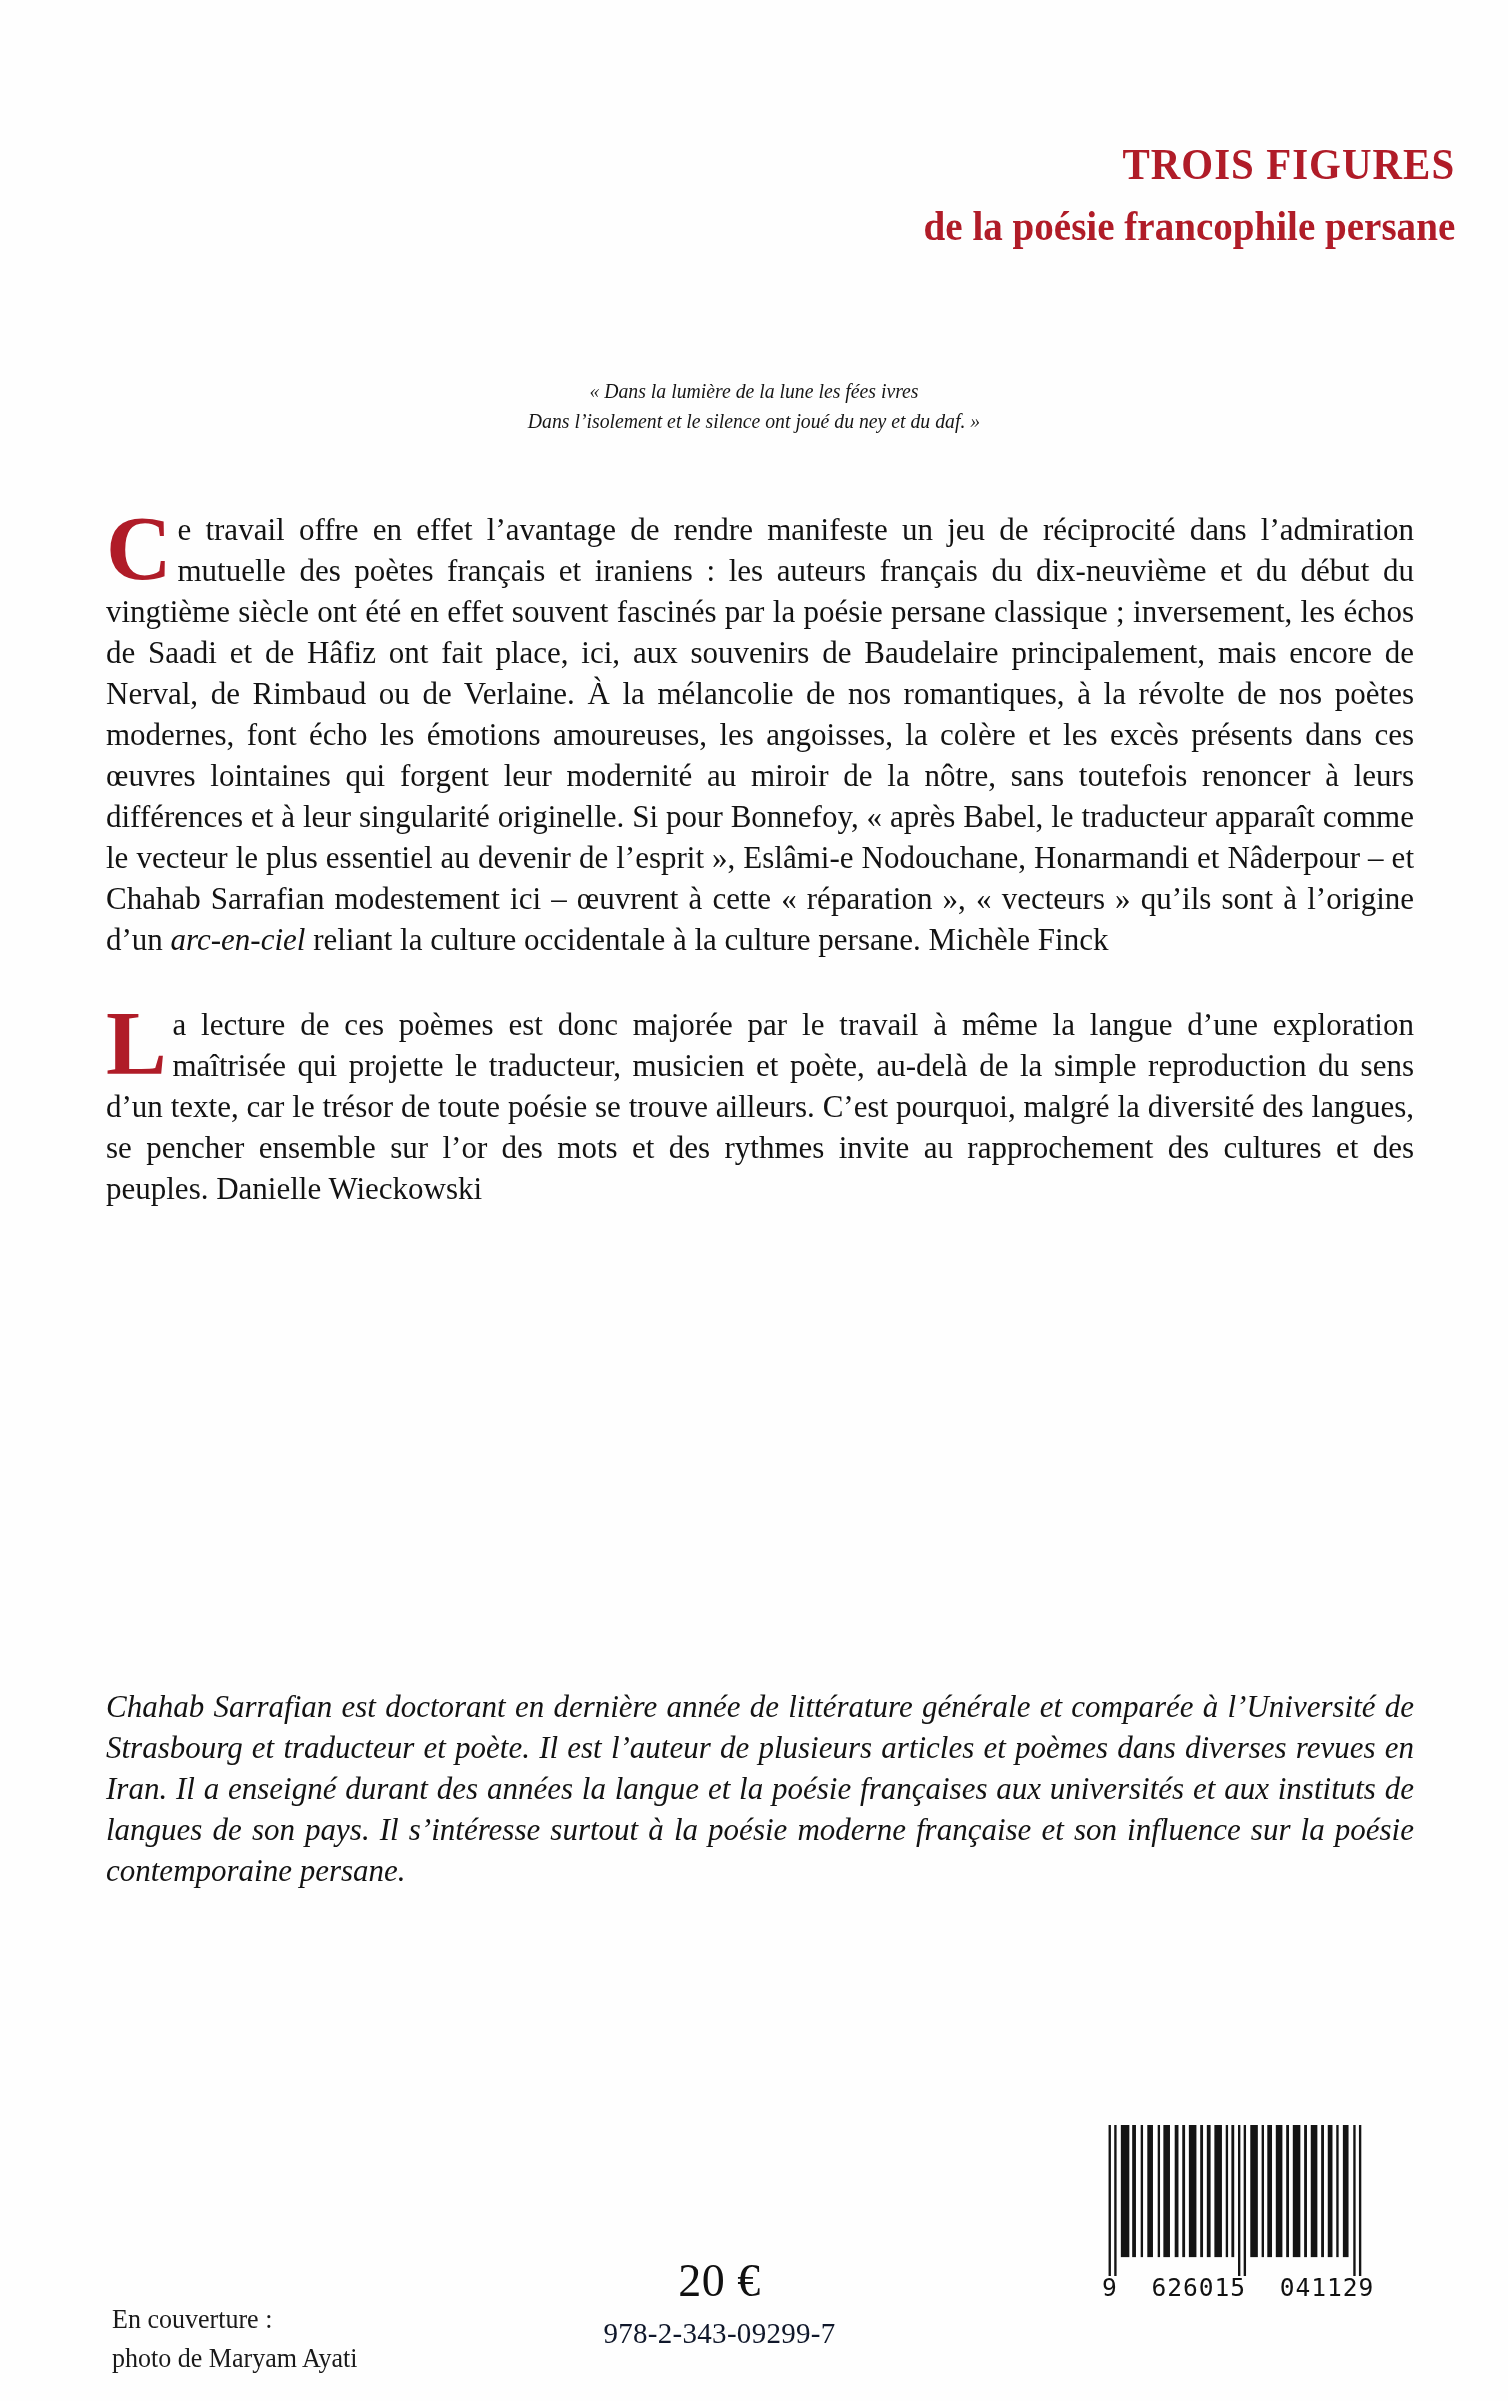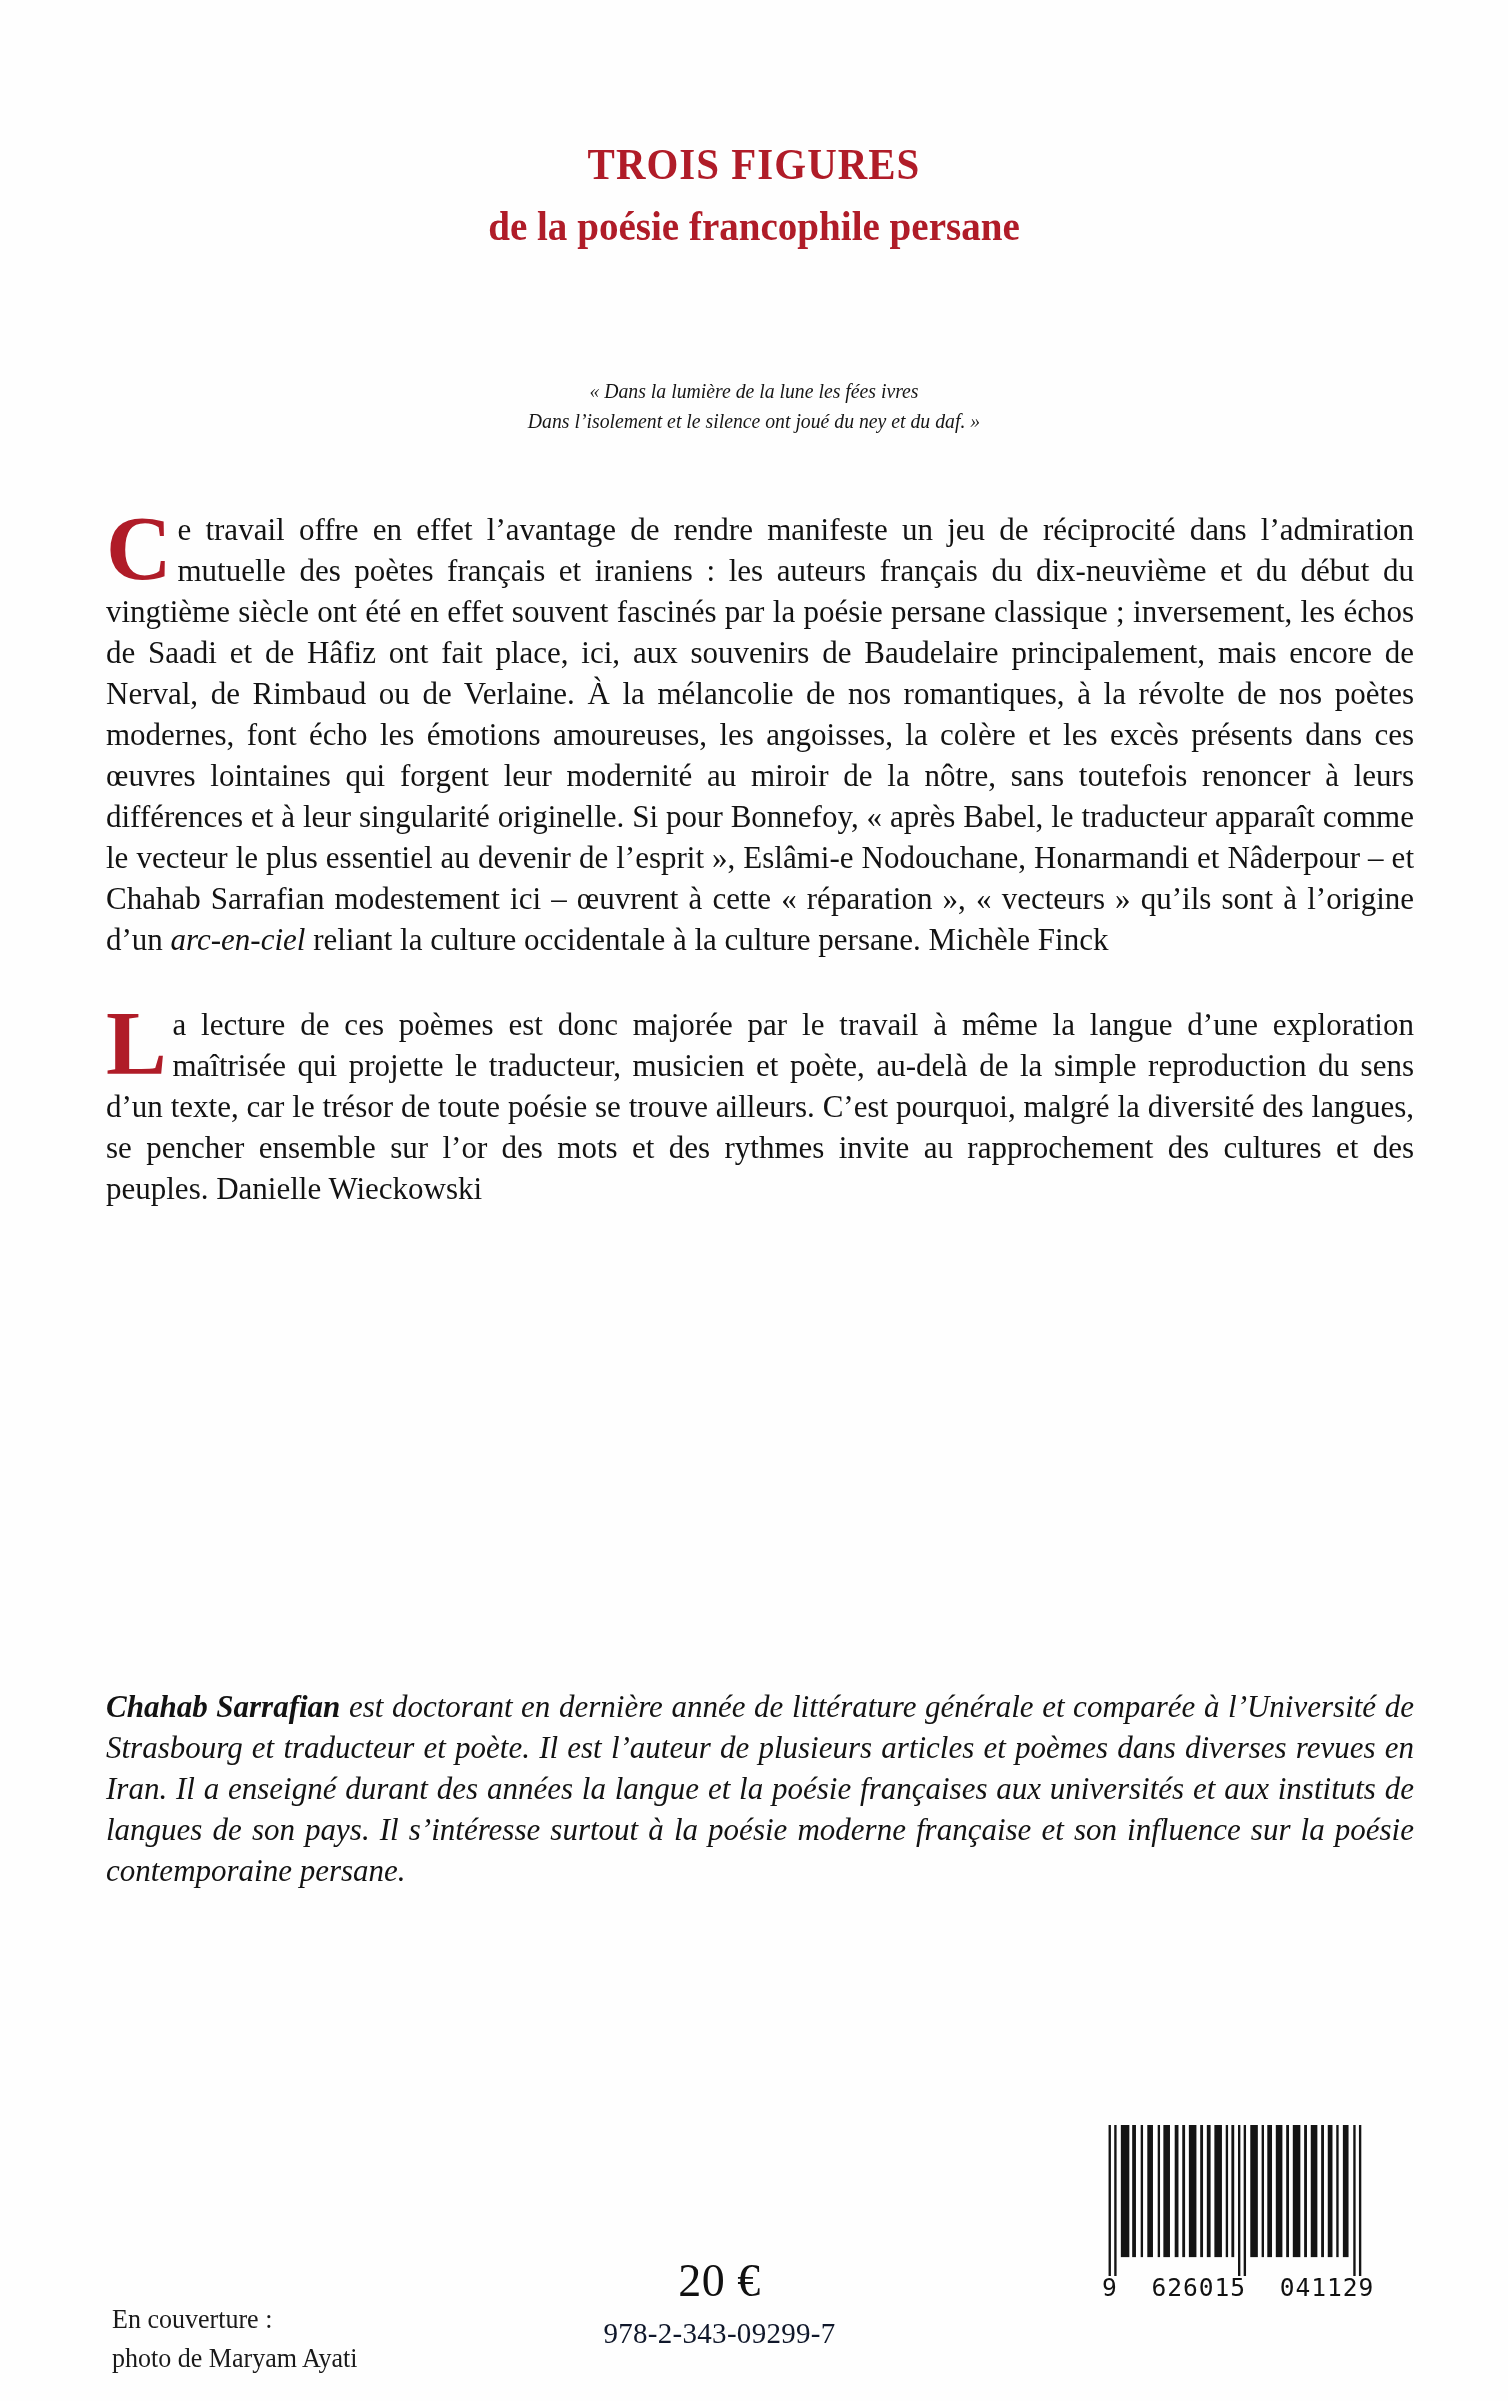--- a/index.html
+++ b/index.html
@@ -21,21 +21,21 @@
     inset: 0;
     background: #fefefe;
   }
 
   
   .title-block {
     position: absolute;
     left: 0;
     right: 0;
     top: 142px;
-    text-align: center;
+    text-align: right;
   }
   .title-main {
     font-family: "Liberation Serif", serif;
     font-weight: bold;
     font-size: 44px;
     letter-spacing: 1.1px;
     color: #b01c28;
     line-height: 1.05;
     transform: scaleX(0.93);
   }
@@ -101,21 +101,21 @@
     width: 1308px;
     top: 1686px;
     font-family: "Liberation Serif", serif;
     font-style: italic;
     font-size: 31px;
     line-height: 41px;
     text-align: justify;
     color: #131313;
   }
   .bio .bio-name {
-    font-weight: bold;
+    font-weight: normal;
     font-style: italic;
     margin-top: 40px;
   }
 
   
   .footer-credit {
     position: absolute;
     left: 112px;
     top: 2269px;
     font-family: "Liberation Serif", serif;

